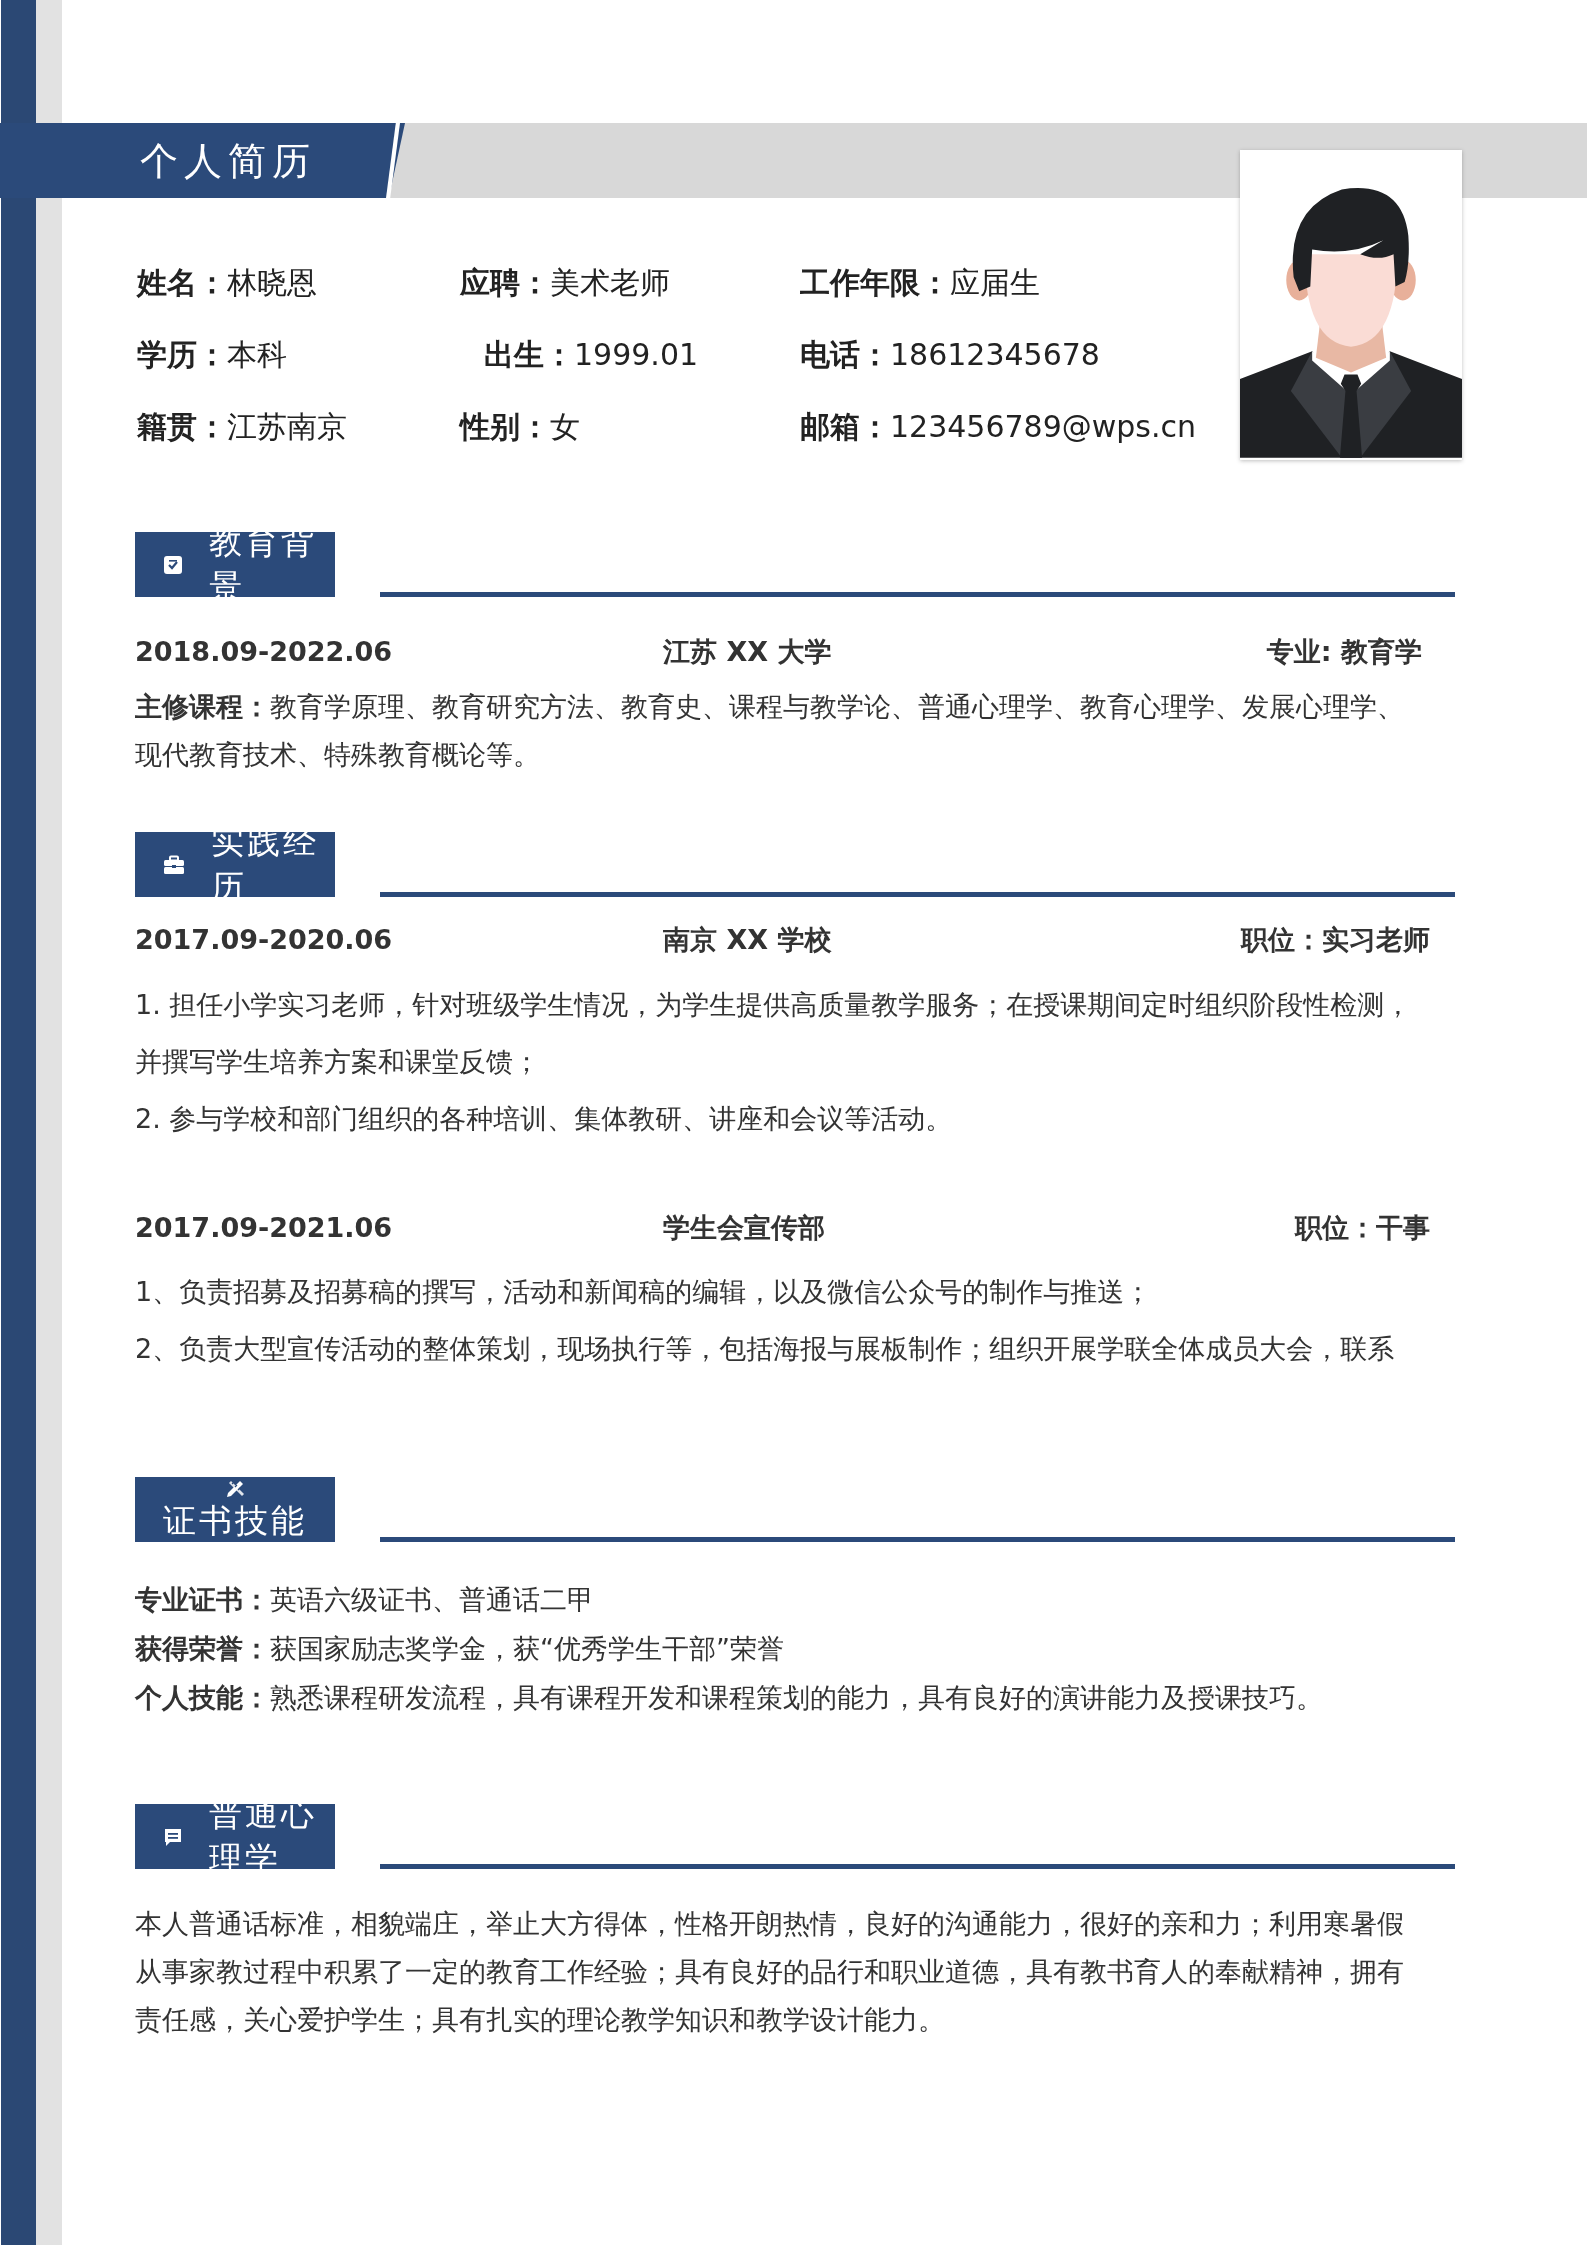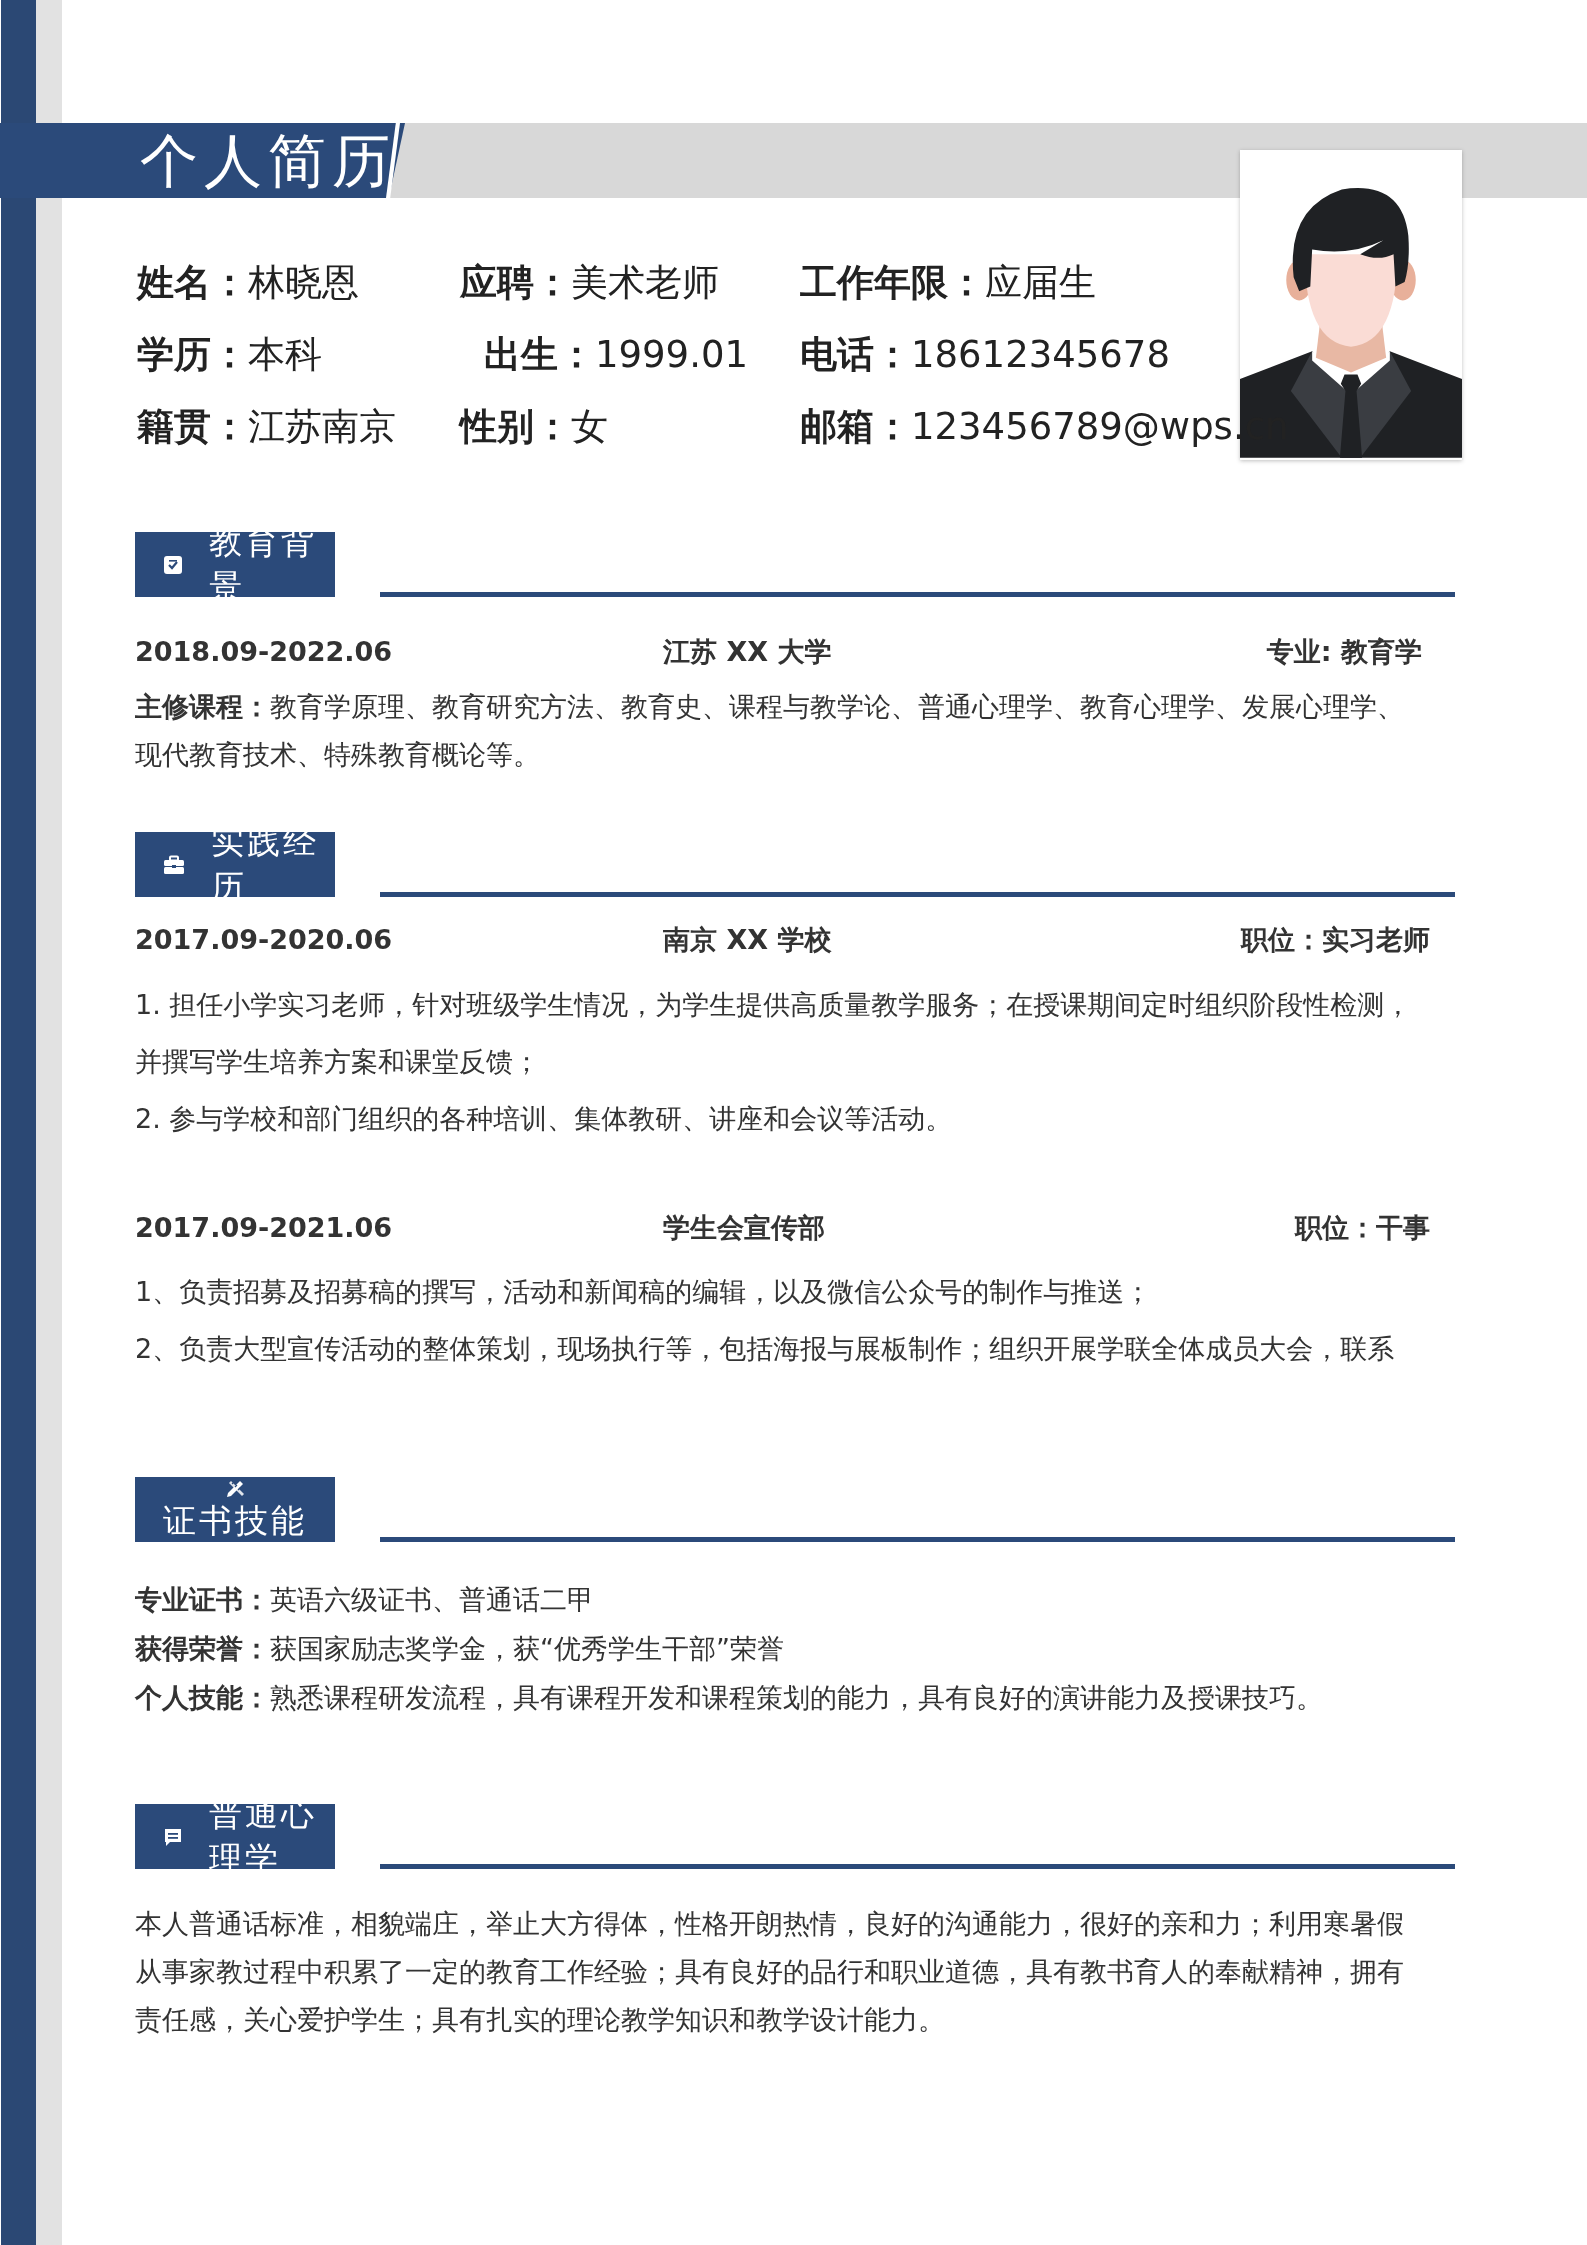--- a/index.html
+++ b/index.html
@@ -8,26 +8,26 @@
 
   .strip-navy { position: absolute; left: 1px; top: 0; width: 35px; height: 2245px; background: #2b4874; }
   .strip-gray { position: absolute; left: 36px; top: 0; width: 26px; height: 2245px; background: #e2e2e2; }
 
   .title-gray { position: absolute; left: 380px; top: 123px; width: 1207px; height: 75px; background: #d8d8d8; }
   .title-band { position: absolute; left: 0; top: 123px; width: 405px; height: 75px; background: #2b4a7a;
                 clip-path: polygon(0 0, 100% 0, 96% 100%, 0 100%); }
   .title-gap { position: absolute; left: 386px; top: 123px; width: 14px; height: 75px; background: #ffffff;
                clip-path: polygon(70% 0, 100% 0, 30% 100%, 0 100%); }
   .title-text { position: absolute; left: 140px; top: 126px; font-family: "DejaVu Serif", "Liberation Serif", serif;
-                font-size: 58px; color: #ffffff; letter-spacing: 6px; line-height: 70px; }
+                font-size: 38px; color: #ffffff; letter-spacing: 6px; line-height: 70px; }
 
   .photo { position: absolute; left: 1240px; top: 150px; width: 222px; height: 310px; background: #ffffff;
            box-shadow: 0 1px 4px rgba(0,0,0,0.25); overflow: hidden; }
 
-  .info { position: absolute; font-size: 37px; line-height: 36px; color: #222; white-space: nowrap; }
+  .info { position: absolute; font-size: 30px; line-height: 36px; color: #222; white-space: nowrap; }
   .info .k { font-weight: bold; }
 
   .sec-head { position: absolute; left: 135px; width: 200px; height: 65px; background: #2b4a7a; color: #ffffff;
               display: flex; align-items: center; }
   .sec-head .ico { width: 22px; height: 22px; margin-left: 28px; margin-right: 26px; display: flex; align-items: center; justify-content: center; }
   .sec-head .lbl { font-family: "DejaVu Serif", "Liberation Serif", serif; font-size: 33px; letter-spacing: 3px; }
   .sec-rule { position: absolute; left: 380px; width: 1075px; height: 5px; background: #2b4a7a; }
 
   .row3 { position: absolute; left: 135px; width: 1305px; font-size: 27px; font-weight: bold; color: #333; line-height: 36px; }
   .row3 .c1 { position: absolute; left: 0; }

